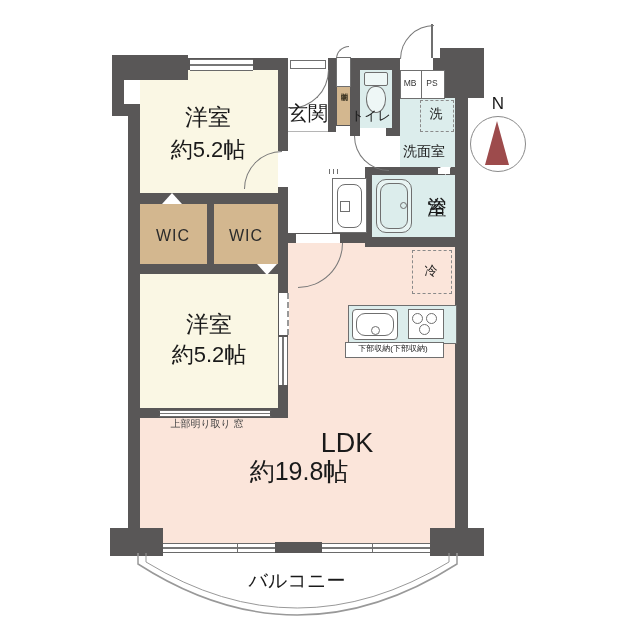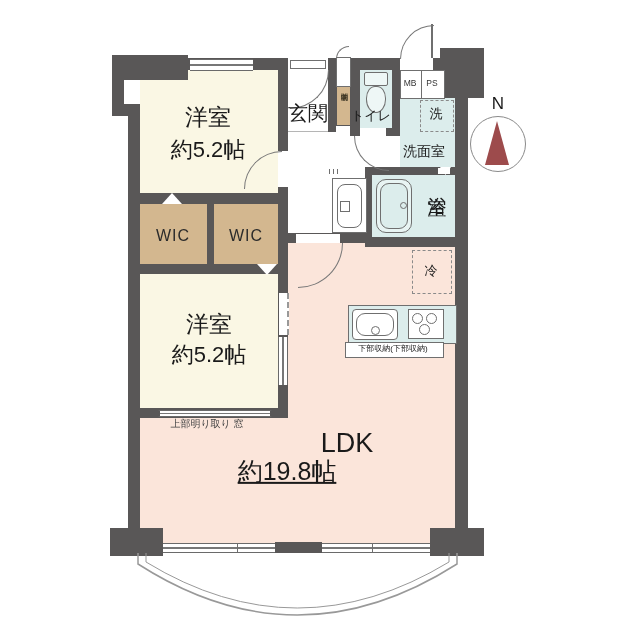--- a/index.html
+++ b/index.html
@@ -144,17 +144,18 @@
   <div class="lbl" style="left:308px;top:113px;font-size:20px;">玄関</div>
   <div class="vlbl" style="left:339px;top:88px;font-size:7px;color:#3a3322;">玄関収納</div>
   <div class="lbl" style="left:371px;top:116px;font-size:13px;">トイレ</div>
   <div class="lbl" style="left:424px;top:151px;font-size:14px;">洗面室</div>
   <div class="lbl" style="left:436px;top:114px;font-size:13px;">洗</div>
   <div class="vlbl" style="left:424px;top:182px;font-size:19px;">浴室</div>
   <div class="lbl" style="left:431px;top:271px;font-size:13px;">冷</div>
   <div class="lbl" style="left:410px;top:83px;font-size:8.5px;color:#333;">MB</div>
   <div class="lbl" style="left:432px;top:83px;font-size:8.5px;color:#333;">PS</div>
   <div class="lbl" style="left:299px;top:443px;font-size:27px;margin-left:48px;">LDK</div>
-  <div class="lbl" style="left:287px;top:471px;font-size:25px;text-decoration:underline;">約19.8帖</div>
+  <div class="lbl" style="left:299px;top:471px;font-size:25px;">約19.8帖</div>
+  <div class="lbl" style="left:297px;top:581px;font-size:19px;">バルコニー</div>
   <div class="lbl" style="left:393px;top:349px;font-size:8px;color:#222;">下部収納(下部収納)</div>
   <div class="lbl" style="left:207px;top:424px;font-size:10px;color:#444;">上部明り取り 窓</div>
 
 </div>
 
 </body></html>

